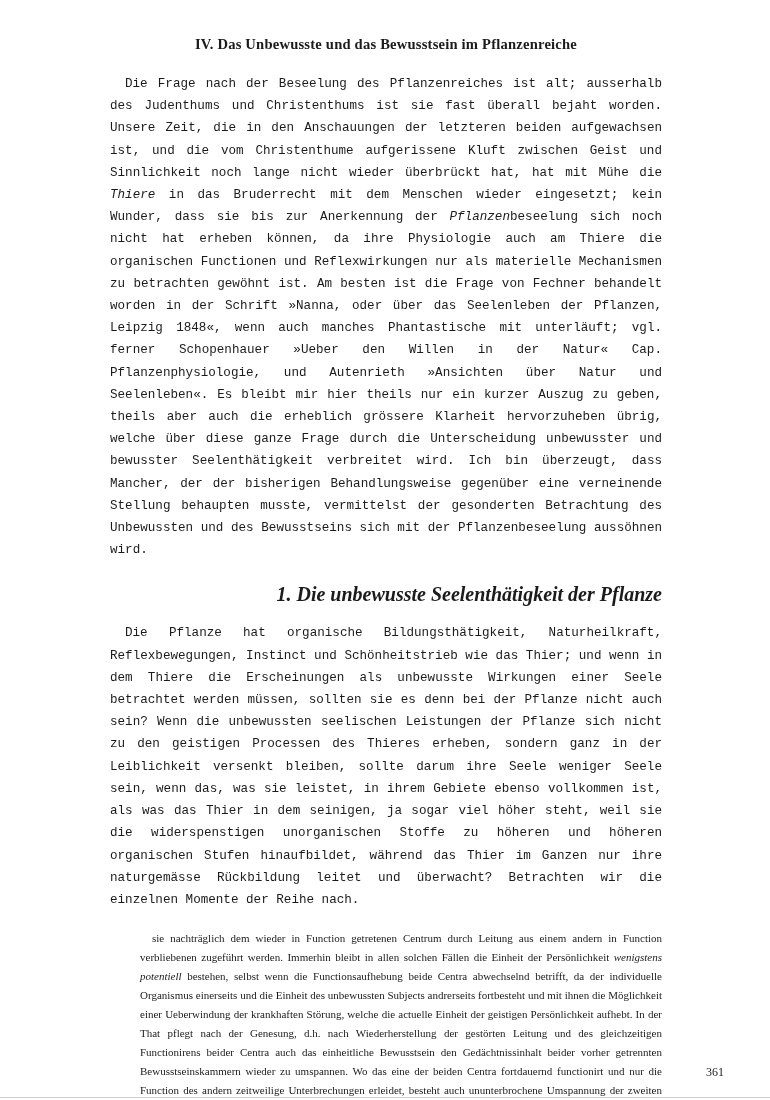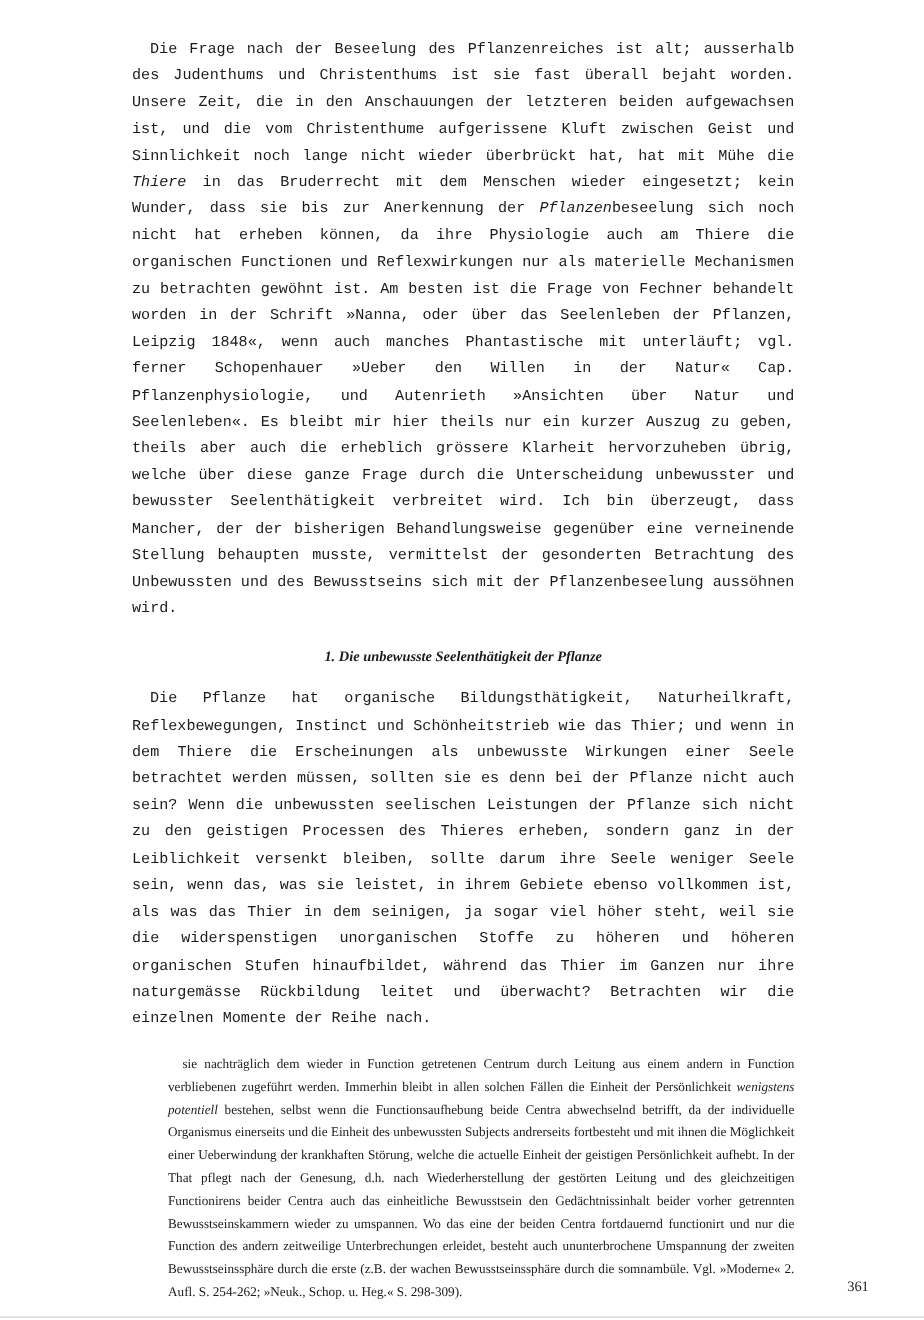--- a/index.html
+++ b/index.html
@@ -28,24 +28,24 @@
   }
   .body-par {
     font-size: 12.6px;
     line-height: 22.2px;
     text-align: justify;
     text-indent: 15px;
     margin: 0;
     font-family: Liberation Mono, monospace;
   }
   .section-heading {
-    font-size: 12px;
+    font-size: 20px;
     font-weight: 700;
     font-style: italic;
-    text-align: center;
+    text-align: right;
     margin: 22px 0 16px 0;
   }
   .footnote {
     margin: 18px 0 0 30px;
     font-size: 11px;
     line-height: 19px;
     text-align: justify;
     text-indent: 12px;
   }
   .page-number {
@@ -63,20 +63,21 @@
     height: 1px;
     background: #cfcfcf;
   }
   i { font-style: italic; }
 </style>
 </head>
 <body>
 
 <div class="page">
 
+  <h1 class="chapter-heading">IV. Das Unbewusste und das Bewusstsein im Pflanzenreiche</h1>
 
   <p class="body-par">Die Frage nach der Beseelung des Pflanzenreiches ist alt; ausserhalb des Judenthums und Christenthums ist sie fast überall bejaht worden. Unsere Zeit, die in den Anschauungen der letzteren beiden aufgewachsen ist, und die vom Christenthume aufgerissene Kluft zwischen Geist und Sinnlichkeit noch lange nicht wieder überbrückt hat, hat mit Mühe die <i>Thiere</i> in das Bruderrecht mit dem Menschen wieder eingesetzt; kein Wunder, dass sie bis zur Anerkennung der <i>Pflanzen</i>beseelung sich noch nicht hat erheben können, da ihre Physiologie auch am Thiere die organischen Functionen und Reflexwirkungen nur als materielle Mechanismen zu betrachten gewöhnt ist. Am besten ist die Frage von Fechner behandelt worden in der Schrift »Nanna, oder über das Seelenleben der Pflanzen, Leipzig 1848«, wenn auch manches Phantastische mit unterläuft; vgl. ferner Schopenhauer »Ueber den Willen in der Natur« Cap. Pflanzenphysiologie, und Autenrieth »Ansichten über Natur und Seelenleben«. Es bleibt mir hier theils nur ein kurzer Auszug zu geben, theils aber auch die erheblich grössere Klarheit hervorzuheben übrig, welche über diese ganze Frage durch die Unterscheidung unbewusster und bewusster Seelenthätigkeit verbreitet wird. Ich bin überzeugt, dass Mancher, der der bisherigen Behandlungsweise gegenüber eine verneinende Stellung behaupten musste, vermittelst der gesonderten Betrachtung des Unbewussten und des Bewusstseins sich mit der Pflanzenbeseelung aussöhnen wird.</p>
 
   <h2 class="section-heading">1. Die unbewusste Seelenthätigkeit der Pflanze</h2>
 
   <p class="body-par">Die Pflanze hat organische Bildungsthätigkeit, Naturheilkraft, Reflexbewegungen, Instinct und Schönheitstrieb wie das Thier; und wenn in dem Thiere die Erscheinungen als unbewusste Wirkungen einer Seele betrachtet werden müssen, sollten sie es denn bei der Pflanze nicht auch sein? Wenn die unbewussten seelischen Leistungen der Pflanze sich nicht zu den geistigen Processen des Thieres erheben, sondern ganz in der Leiblichkeit versenkt bleiben, sollte darum ihre Seele weniger Seele sein, wenn das, was sie leistet, in ihrem Gebiete ebenso vollkommen ist, als was das Thier in dem seinigen, ja sogar viel höher steht, weil sie die widerspenstigen unorganischen Stoffe zu höheren und höheren organischen Stufen hinaufbildet, während das Thier im Ganzen nur ihre naturgemässe Rückbildung leitet und überwacht? Betrachten wir die einzelnen Momente der Reihe nach.</p>
 
 
   <div class="footnote">sie nachträglich dem wieder in Function getretenen Centrum durch Leitung aus einem andern in Function verbliebenen zugeführt werden. Immerhin bleibt in allen solchen Fällen die Einheit der Persönlichkeit <i>wenigstens potentiell</i> bestehen, selbst wenn die Functionsaufhebung beide Centra abwechselnd betrifft, da der individuelle Organismus einerseits und die Einheit des unbewussten Subjects andrerseits fortbesteht und mit ihnen die Möglichkeit einer Ueberwindung der krankhaften Störung, welche die actuelle Einheit der geistigen Persönlichkeit aufhebt. In der That pflegt nach der Genesung, d.h. nach Wiederherstellung der gestörten Leitung und des gleichzeitigen Functionirens beider Centra auch das einheitliche Bewusstsein den Gedächtnissinhalt beider vorher getrennten Bewusstseinskammern wieder zu umspannen. Wo das eine der beiden Centra fortdauernd functionirt und nur die Function des andern zeitweilige Unterbrechungen erleidet, besteht auch ununterbrochene Umspannung der zweiten Bewusstseinssphäre durch die erste (z.B. der wachen Bewusstseinssphäre durch die somnambüle. Vgl. »Moderne« 2. Aufl. S. 254-262; »Neuk., Schop. u. Heg.« S. 298-309).</div>
 

